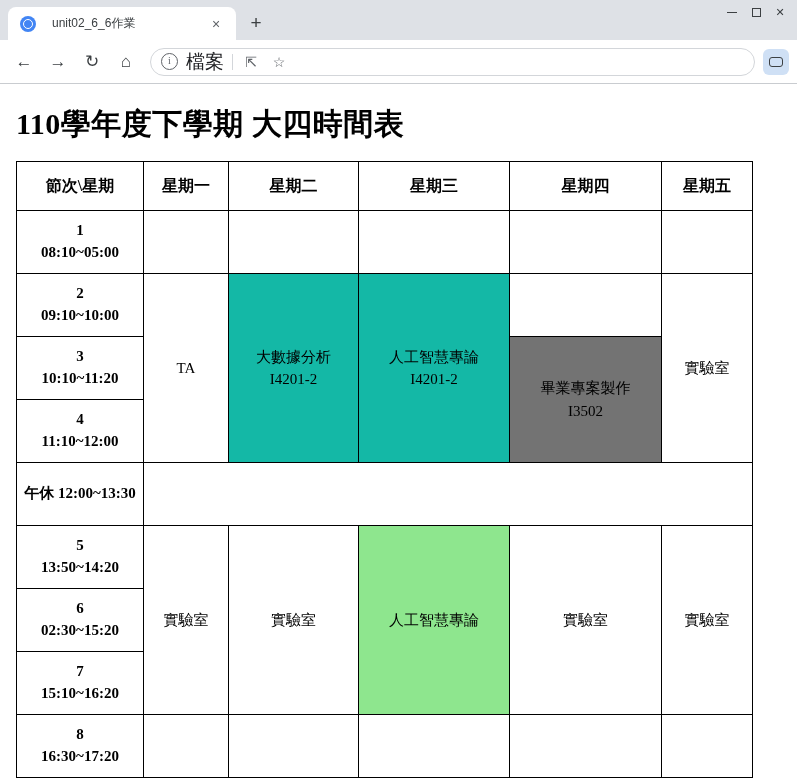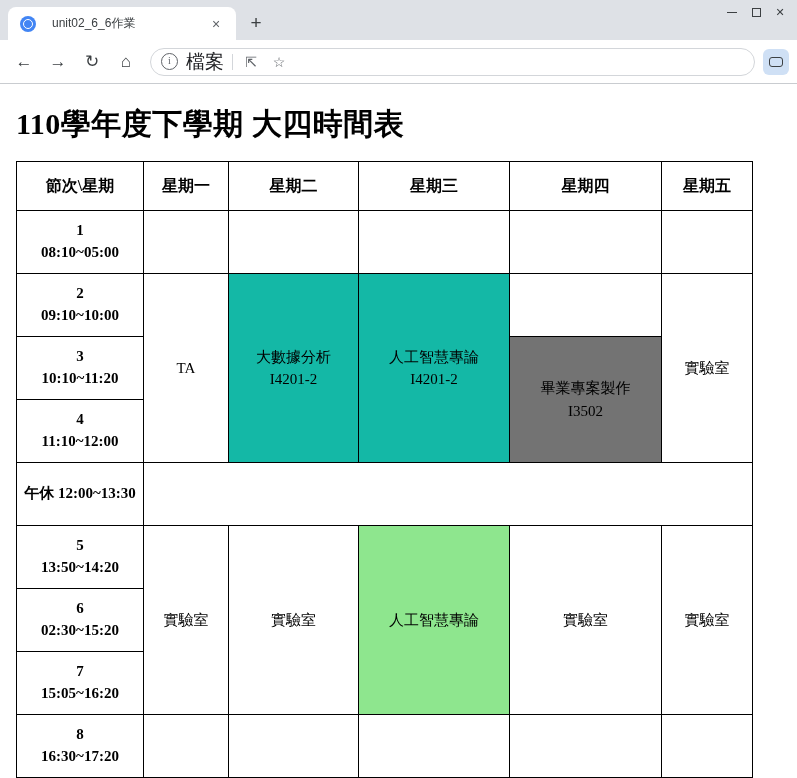--- a/index.html
+++ b/index.html
@@ -403,21 +403,21 @@
         <tr>
           <td class="period">
             <span class="pn">6</span>
             <span class="pt">02:30~15:20</span>
           </td>
         </tr>
 
         <tr>
           <td class="period">
             <span class="pn">7</span>
-            <span class="pt">15:05~16:20</span>
+            <span class="pt">15:10~16:20</span>
           </td>
         </tr>
 
         <tr>
           <td class="period">
             <span class="pn">8</span>
             <span class="pt">16:30~17:20</span>
           </td>
           <td class="blank"></td>
           <td class="blank"></td>

